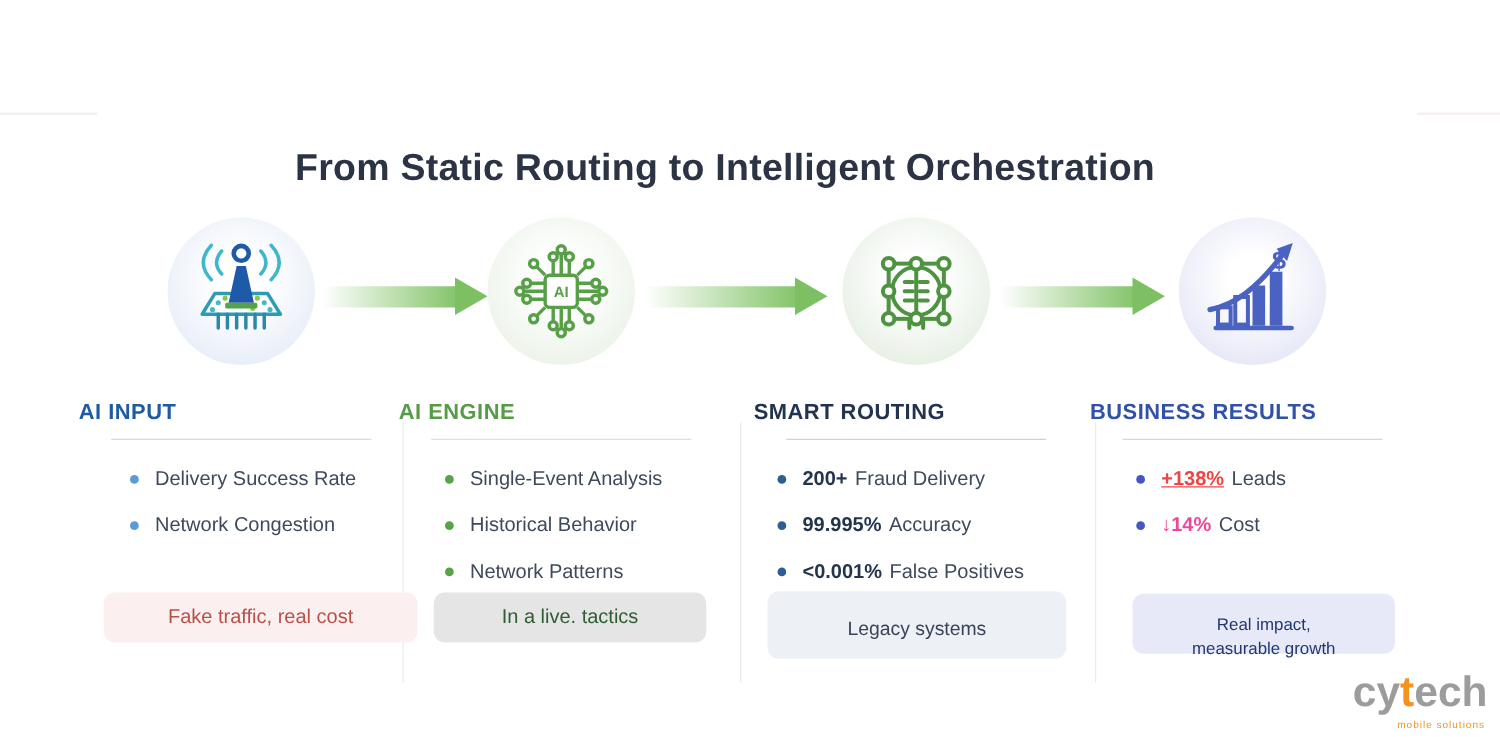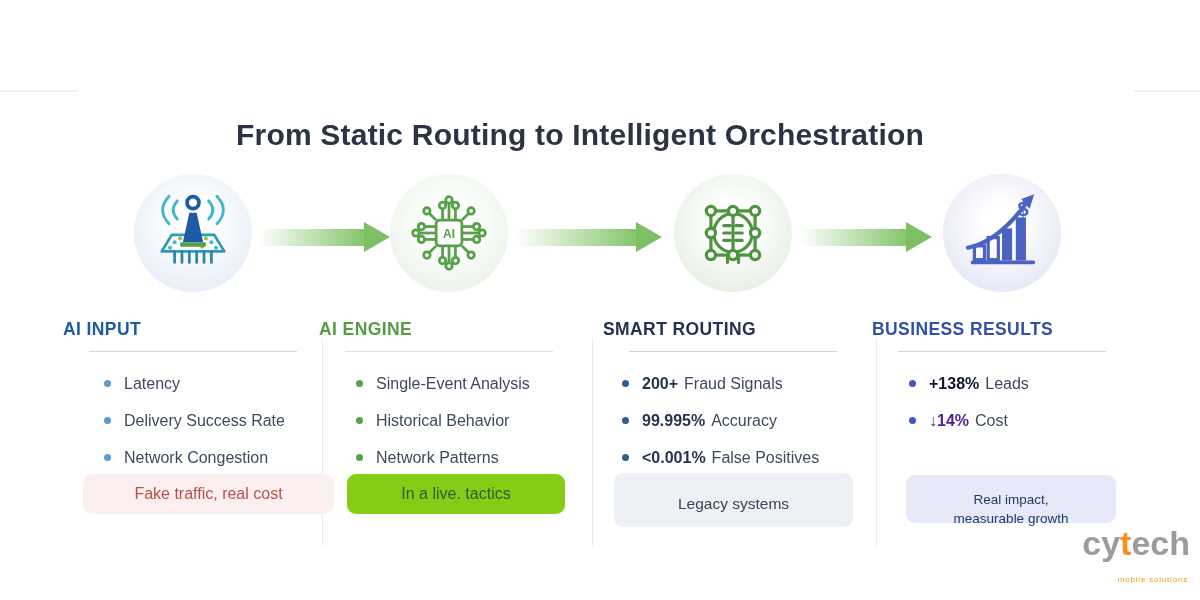--- a/index.html
+++ b/index.html
@@ -34,27 +34,27 @@
              letter-spacing:.4px; color:var(--accent); }
   .hline { height:1px; background:var(--line); width:208px; margin:11px auto 0; }
 
   .list { list-style:none; margin-top:13px; }
   .c1 .list { padding-left:41px; } .c2 .list { padding-left:37px; }
   .c3 .list { padding-left:19px; } .c4 .list { padding-left:37px; }
   .item { height:37px; display:flex; align-items:center; font-size:16px; color:#3e4a5c; }
   .dot { width:7px; height:7px; border-radius:50%; background:var(--dot); margin-right:13px; flex:0 0 auto; }
   .val { margin-right:6px; font-weight:bold; }
   .val:empty { display:none; margin:0; }
-  .v-navy { color:#24344f; } .v-green { color:#0f172a; } .v-red { color:#4c1d95; }
+  .v-navy { color:#24344f; } .v-green { color:#ef4444;text-decoration:underline; } .v-red { color:#ec4899; }
 
   .callout { position:absolute; border-radius:9px; text-align:center; }
   .c1 .callout { top:300px; left:20px; width:251px; height:40px; line-height:40px;
                  background:#fbf0ef; color:#b8504a; font-size:16px; }
   .c2 .callout { top:300px; left:28px; width:218px; height:40px; line-height:40px;
-                 background:#84cc16; color:#2f5c33; font-size:16px; }
+                 background:#e5e5e5; color:#2f5c33; font-size:16px; }
   .c3 .callout { top:299px; left:11px; width:239px; height:54px; padding-top:20px;
                  line-height:21px; background:#edf1f6; color:#39445a; font-size:15.5px; }
   .c3 .callout .l2 { font-style:italic; }
   .c4 .callout { top:301px; left:34px; width:210px; height:48px; padding-top:15px;
                  line-height:19px; background:#e7e9f8; color:#20386e; font-size:13.5px; }
 
   
   .arrow { position:absolute; top:229px; height:17px;
            background:linear-gradient(to right, rgba(133,196,108,0), #84c46a); }
   .arrow-head { position:absolute; top:222px; width:0; height:0;
@@ -64,21 +64,21 @@
   .a2 { left:516px; width:122px; } .h2 { left:636px; }
   .a3 { left:800px; width:108px; } .h3 { left:906px; }
 
   .vdiv { position:absolute; top:338px; width:1px; height:208px; background:#ebebeb; }
   .vd1 { left:322px; } .vd2 { left:592px; } .vd3 { left:876px; }
 
   
   .logo { position:absolute; right:10px; bottom:16px; text-align:right; line-height:1; }
   .brand { font-size:34px; font-weight:bold; color:#9c9c9c; letter-spacing:0; }
   .brand .t { color:#f5921e; }
-  .tagline { display:block; font-size:8px; color:#f5921e; letter-spacing:.8px; margin-top:16px; padding-right:2px; }
+  .tagline { display:block; font-size:8px; color:#f5921e; letter-spacing:.8px; margin-top:5px; padding-right:2px; }
 </style>
 </head>
 <body>
 
 <div class="stage">
 
   <div class="title-line left"></div>
   <div class="title-line right"></div>
   <h1 class="title">From Static Routing to Intelligent Orchestration</h1>
 
@@ -123,24 +123,20 @@
           <path d="M33 15 q-9 10 0 20"></path>
             <path d="M24 10 q-14 15 0 30"></path>
           <path d="M67 15 q9 10 0 20"></path>
             <path d="M76 10 q14 15 0 30"></path>
         </g>
       </svg>
     </div>
     <h2 class="heading">AI INPUT</h2>
     <div class="hline"></div>
     <ul class="list">
-      <li class="item">
-          <span class="dot"></span>
-          <span class="lbl">Latency</span>
-        </li>
       <li class="item">
           <span class="dot"></span>
           <span class="lbl">Delivery Success Rate</span>
         </li>
       <li class="item">
           <span class="dot"></span>
           <span class="lbl">Network Congestion</span>
         </li>
     </ul>
     <div class="callout">
@@ -232,21 +228,21 @@
           </g>
         </g>
       </svg>
     </div>
     <h2 class="heading">SMART ROUTING</h2>
     <div class="hline"></div>
     <ul class="list">
       <li class="item">
           <span class="dot"></span>
           <span class="val v-navy">200+</span>
-          <span class="lbl">Fraud Signals</span>
+          <span class="lbl">Fraud Delivery</span>
         </li>
       <li class="item">
           <span class="dot"></span>
           <span class="val v-navy">99.995%</span>
           <span class="lbl">Accuracy</span>
         </li>
       <li class="item">
           <span class="dot"></span>
           <span class="val v-navy">&lt;0.001%</span>
           <span class="lbl">False Positives</span>

